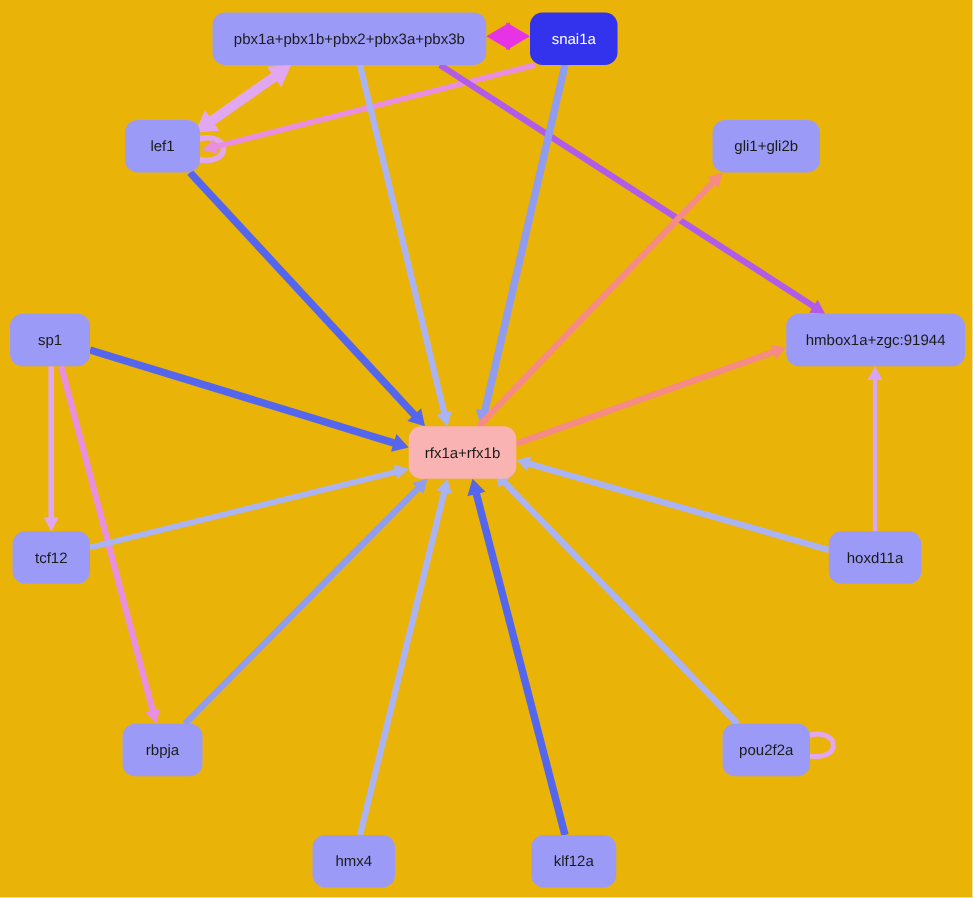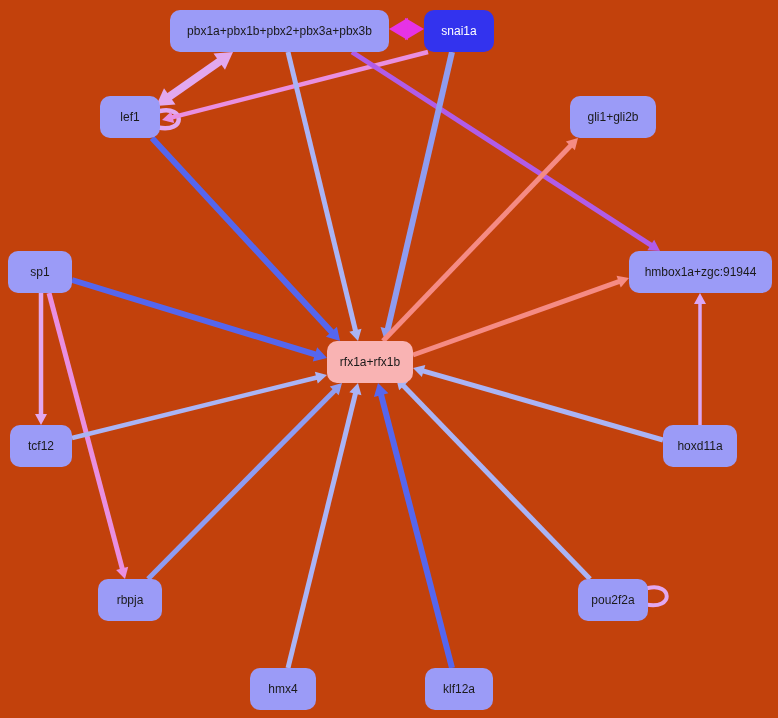--- a/index.html
+++ b/index.html
@@ -10,21 +10,21 @@
   body {
     width: 778px;
     height: 718px;
     font-family: "Liberation Sans", sans-serif;
     overflow: hidden;
   }
   #graph-root {
     position: relative;
     width: 778px;
     height: 718px;
-    background: #c2410c;
+    background: #eab308;
   }
   svg#network-svg {
     position: absolute;
     left: 0;
     top: 0;
     width: 778px;
     height: 718px;
   }
   .node-rect {
     stroke: none;

